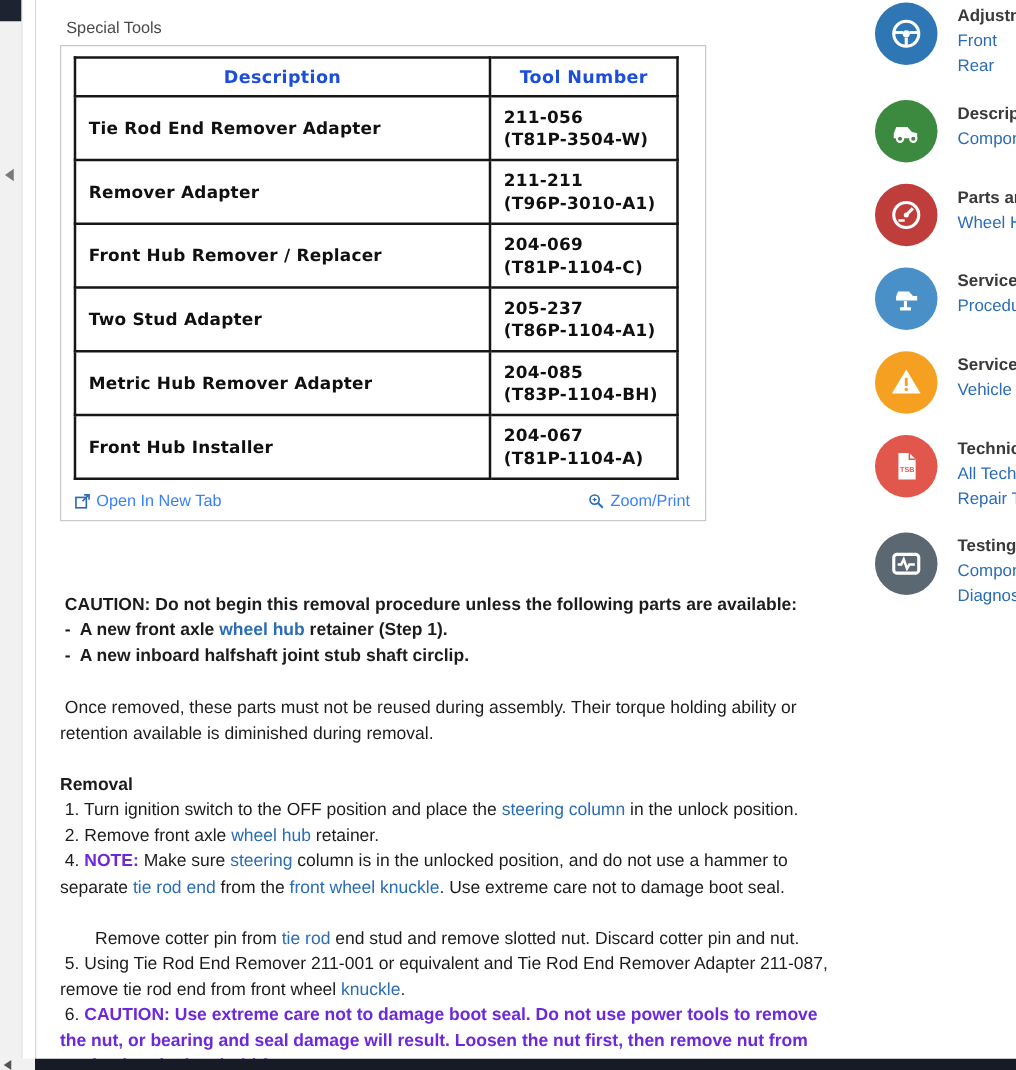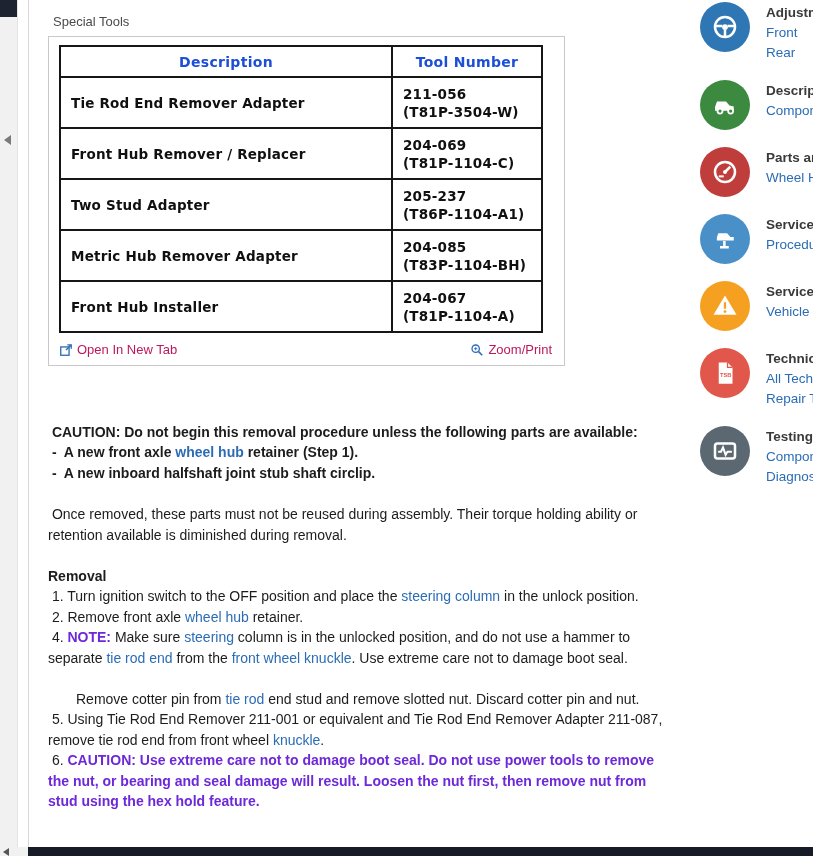--- a/index.html
+++ b/index.html
@@ -30,21 +30,21 @@
   table.scan{border-collapse:collapse;width:484px;background:#fff;}
   table.scan th{border:2px solid #161616;height:27px;text-align:center;
                 font-size:14px;font-weight:bold;color:#1d4ed8;letter-spacing:.3px;
                 font-family:"DejaVu Sans",sans-serif;}
   table.scan td{border:2px solid #161616;height:45px;vertical-align:middle;
                 font-family:"DejaVu Sans",sans-serif;font-weight:700;font-size:13.5px;
                 color:#101010;letter-spacing:.2px;padding:2px 8px 2px 10px;}
   table.scan td .tn-line{line-height:18px;}
   .panel-links{display:flex;justify-content:space-between;align-items:center;
                margin-top:9px;padding:0 6px 2px 4px;}
-  .panel-link{display:flex;align-items:center;gap:4px;color:#be185d;font-size:13px;
+  .panel-link{display:flex;align-items:center;gap:4px;color:#3b82f6;font-size:13px;
               text-decoration:none;cursor:pointer;}
   .panel-link svg{display:block;}
 
   
   .article{width:619px;margin-top:56px;}
   p.para{margin:0;font-size:14px;line-height:20.4px;color:#1c1c1c;white-space:pre-wrap;}
   p.para.gap{margin-top:21px;}
   p.para.indent{padding-left:28px;}
   .b{font-weight:bold;color:#6d28d9;}
   a.tlink{color:#2b6cb5;text-decoration:none;cursor:pointer;}
@@ -84,20 +84,27 @@
                 <th>Description</th>
                 <th>Tool Number</th>
               </tr>
             </thead>
           <tbody id="tool-tbody">
               <tr>
                 <td style="width: 312px;">Tie Rod End Remover Adapter</td>
                 <td>
                   <div class="tn-line">211-056</div>
                   <div class="tn-line">(T81P-3504-W)</div>
+                </td>
+              </tr>
+              <tr>
+                <td style="width: 312px;">Remover Adapter</td>
+                <td>
+                  <div class="tn-line">211-211</div>
+                  <div class="tn-line">(T96P-3010-A1)</div>
                 </td>
               </tr>
               <tr>
                 <td style="width: 312px;">Front Hub Remover / Replacer</td>
                 <td>
                   <div class="tn-line">204-069</div>
                   <div class="tn-line">(T81P-1104-C)</div>
                 </td>
               </tr>
               <tr>

